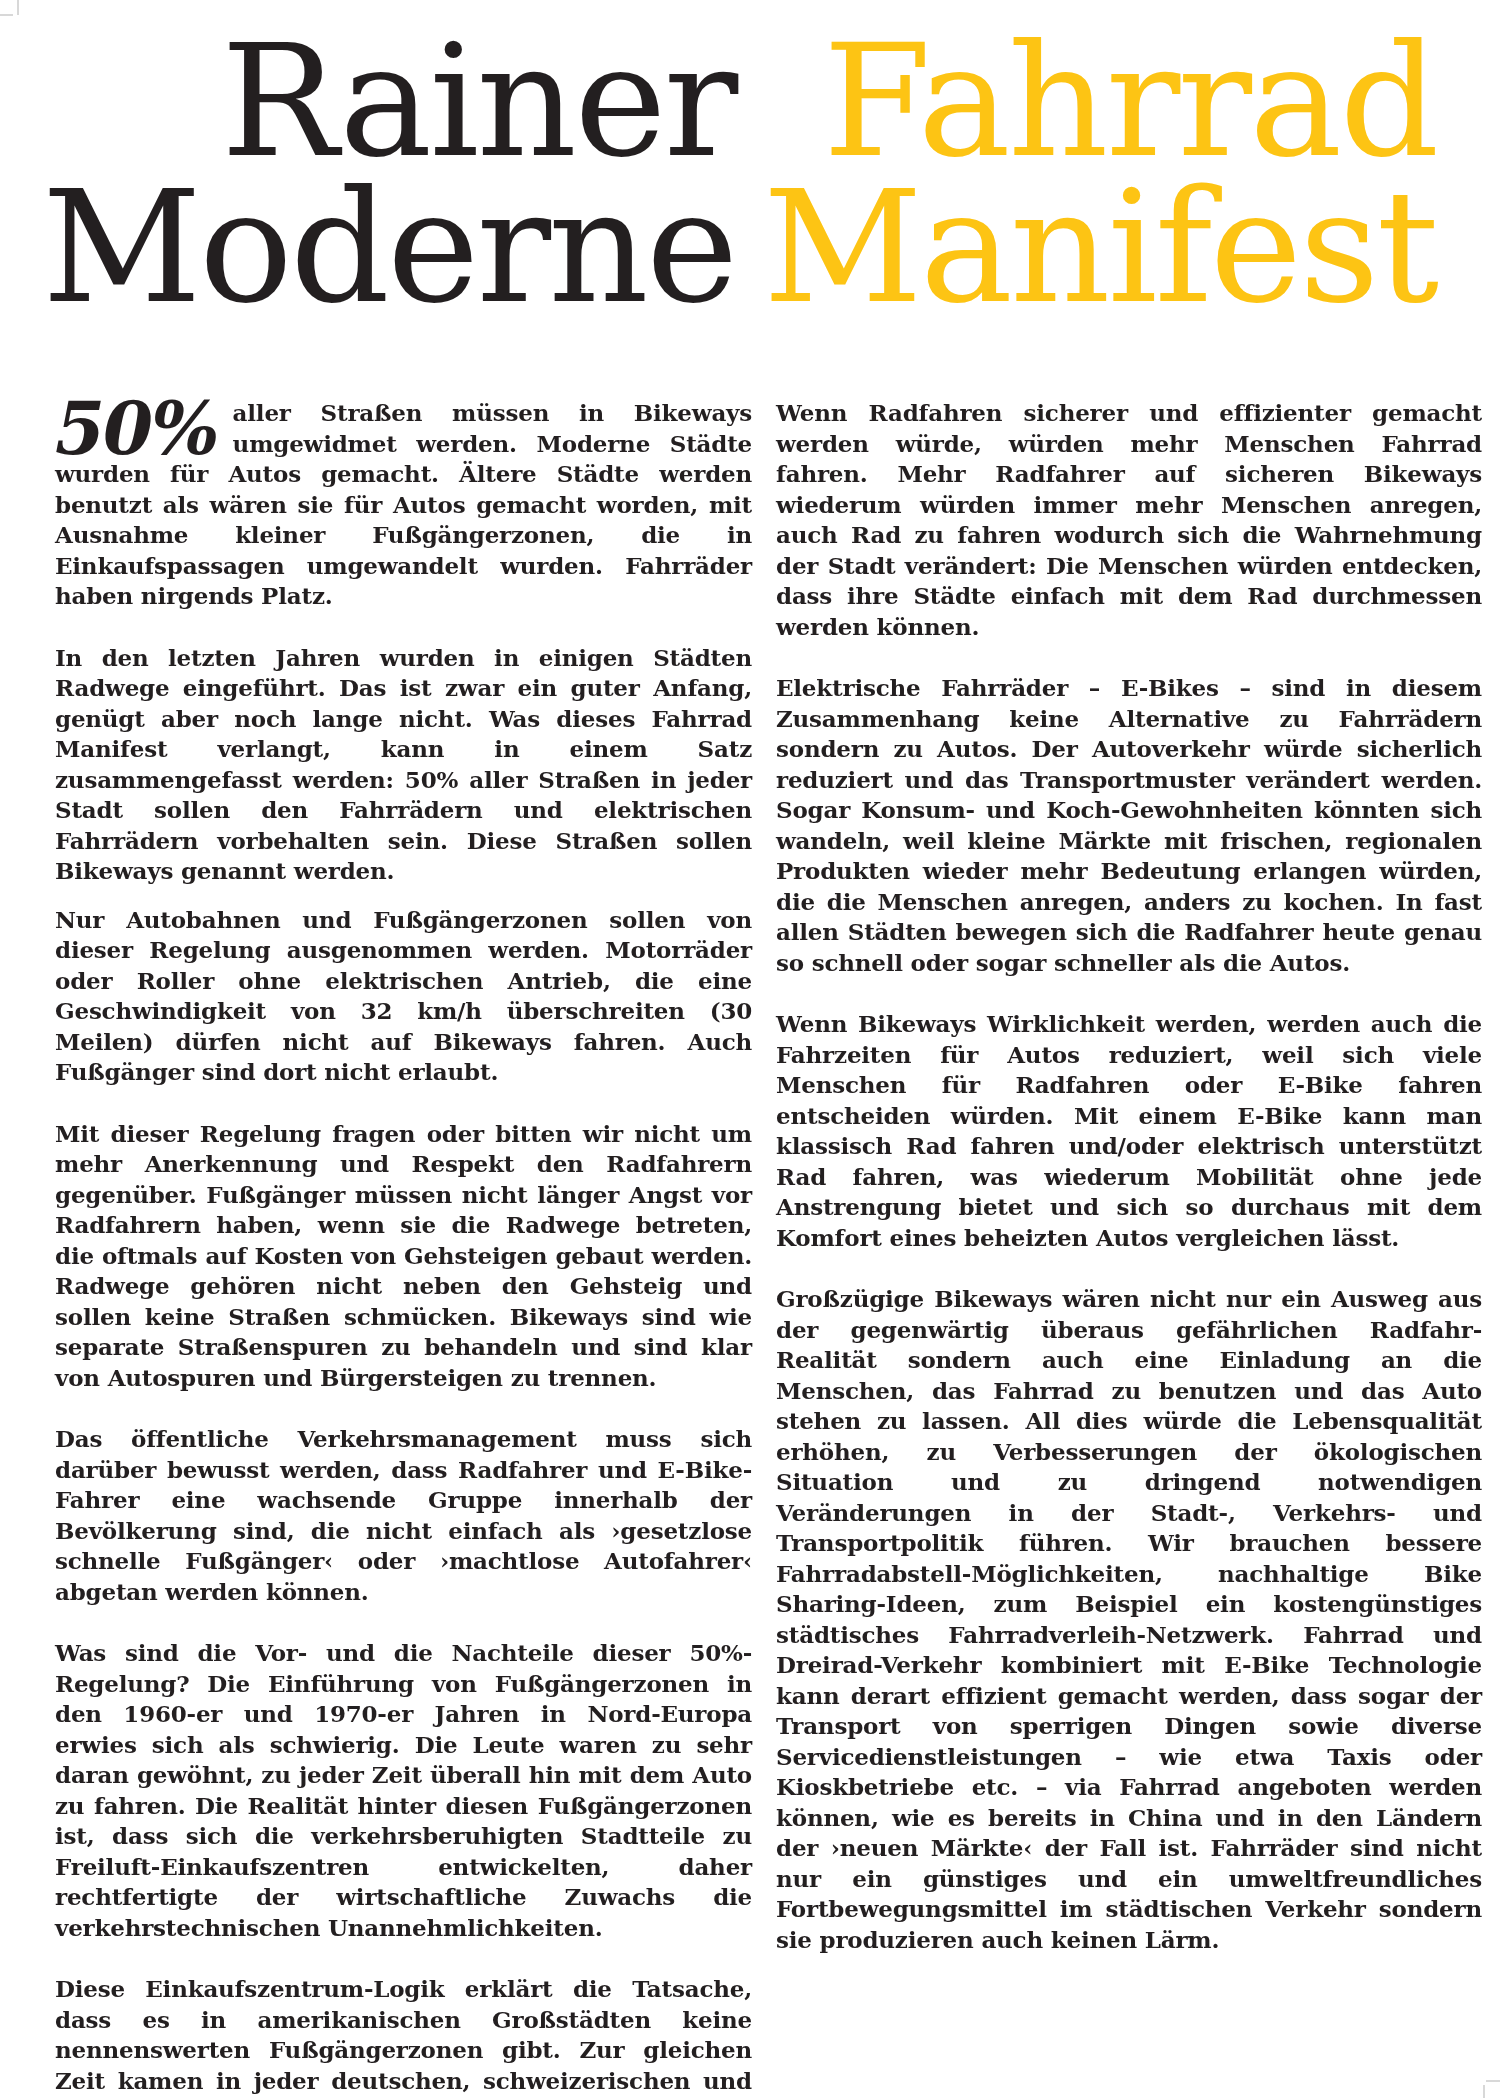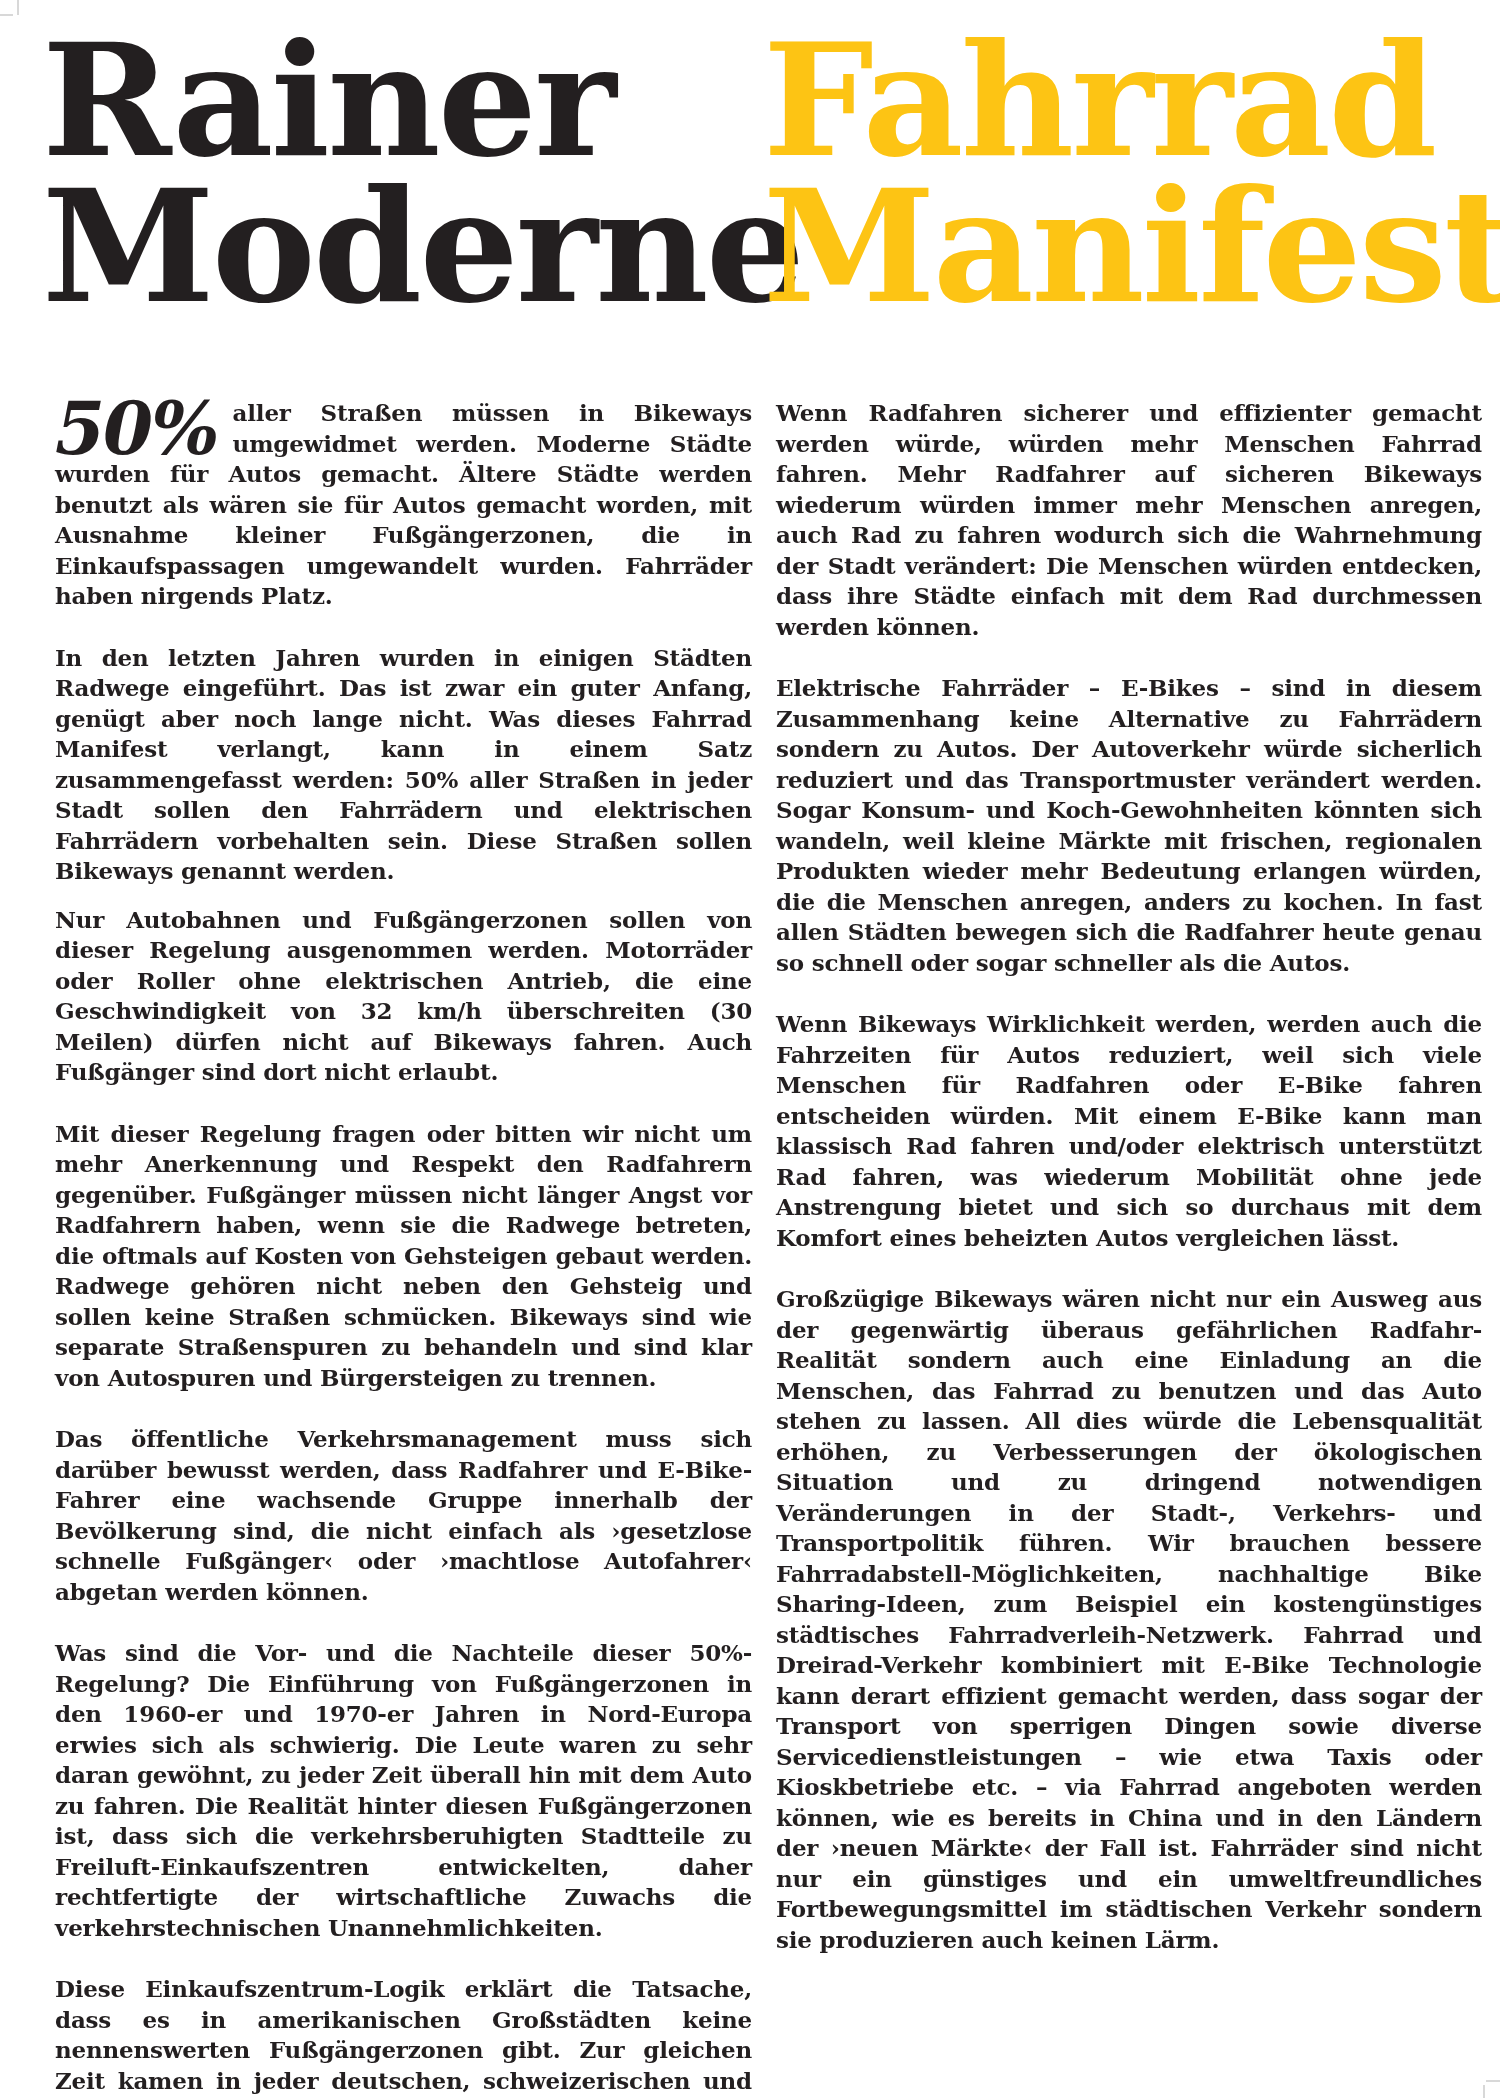--- a/index.html
+++ b/index.html
@@ -13,24 +13,25 @@
   }
   
   .crop{position:absolute;background:#d8d8d8;}
   .crop-tl-v{left:17px;top:0;width:2px;height:15px;}
   .crop-tl-h{left:0;top:14px;width:13px;height:2px;}
   .crop-br-v{left:1483px;top:2085px;width:2px;height:13px;}
   .crop-br-h{left:1486px;top:2080px;width:14px;height:2px;}
   
   .headline{
     position:absolute;top:28px;
-    font-weight:bold;
+    font-weight:normal;
     font-size:156px;line-height:146px;
     letter-spacing:-0.018em;
     white-space:nowrap;
+    text-align:right;
   }
   .headline-author{left:42px;color:#231f20;}
   .headline-title{left:763px;color:#fdc414;}
   
   .col{
     position:absolute;top:398px;
     font-weight:bold;
     font-size:23px;line-height:30.5px;
     text-align:justify;
     letter-spacing:-0.2px;

